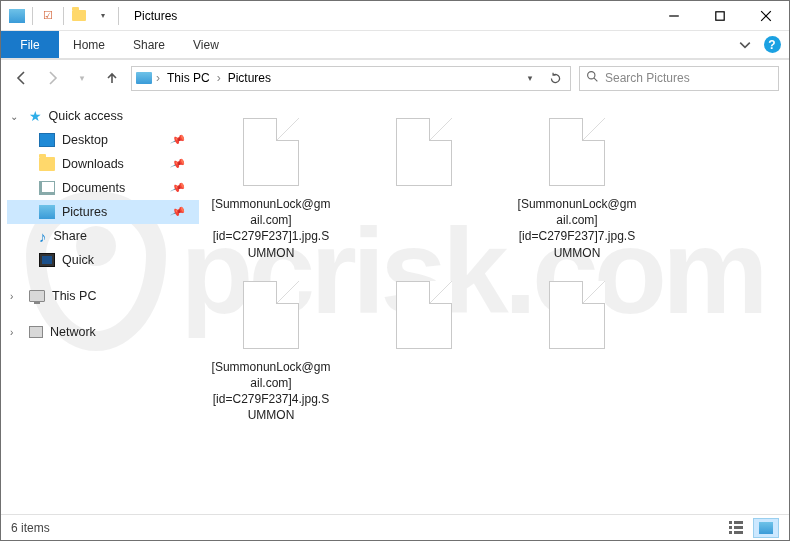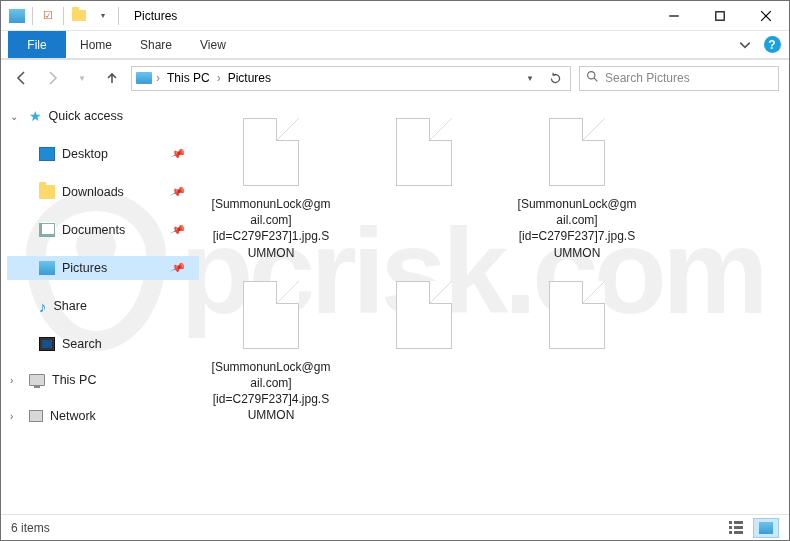--- a/index.html
+++ b/index.html
@@ -16,21 +16,21 @@
 
 .titlebar { height: 30px; display: flex; align-items: center; background: #fff; border-bottom: 1px solid #e5e5e5; font-size: 12px; z-index: 2; }
 .quick-access { display: flex; align-items: center; padding: 0 5px; gap: 2px; }
 .qa-icon { width: 22px; height: 22px; display: flex; align-items: center; justify-content: center; font-size: 11px; }
 .qa-sep { width: 1px; height: 18px; background: #ccc; margin: 0 2px; }
 .title-text { margin-left: 8px; }
 .win-controls { margin-left: auto; display: flex; }
 .win-btn { width: 46px; height: 29px; display: flex; align-items: center; justify-content: center; font-family: "Segoe MDL2 Assets", sans-serif; font-size: 10px; }
 
 
-.ribbon { height: 27px; display: flex; align-items: stretch; background: #fff; font-size: 12px; z-index: 2; margin-left: 7px; }
+.ribbon { height: 27px; display: flex; align-items: stretch; background: #fff; font-size: 12px; z-index: 2; }
 .file-tab { background: #1979ca; color: #fff; width: 58px; display: flex; align-items: center; justify-content: center; }
 .rib-tab { padding: 0 14px; display: flex; align-items: center; color: #333; }
 .rib-expand { margin-left: auto; width: 28px; display: flex; align-items: center; justify-content: center; color: #666; }
 .rib-help { width: 26px; display: flex; align-items: center; justify-content: center; margin-right: 4px; }
 .rib-help-circle { width: 17px; height: 17px; border-radius: 50%; background: #1ba1e2; color: #fff; font-size: 12px; display: flex; align-items: center; justify-content: center; font-weight: bold; }
 .ribbon-border { height: 2px; background: #e1e1e1; }
 
 
 .addr-row { height: 36px; display: flex; align-items: center; gap: 8px; padding: 4px 10px; z-index: 2; }
 .nav-btn { width: 22px; height: 22px; display: flex; align-items: center; justify-content: center; color: #666; font-size: 15px; }
@@ -45,21 +45,21 @@
 
 
 .body-row { flex: 1; display: flex; overflow: hidden; z-index: 1; }
 
 
 .navtree { width: 198px; padding: 8px 0 8px 6px; font-size: 12.5px; color: #222; }
 .nav-item { display: flex; align-items: center; height: 24px; padding: 0 4px 0 14px; gap: 7px; position: relative; }
 .nav-item.sel { background: #cce8ff; }
 .nav-item .pin { margin-left: auto; margin-right: 10px; color: #6a6a6a; font-size: 11px; transform: rotate(20deg); }
 .nav-item.top { padding-left: 22px; }
-.nav-item.child { padding-left: 32px; margin-top: 14px; }
+.nav-item.child { padding-left: 32px; }
 .nav-group-gap { height: 12px; }
 .chev { position: absolute; left: 3px; color: #666; font-size: 10px; }
 .nico { width: 16px; height: 14px; display: inline-block; }
 .ico-star { color: #2faee8; font-size: 14px; }
 .ico-desktop { background: #1f8ad6; border: 1px solid #1b6fb0; }
 .ico-folder { background: #ffd86b; border-radius: 1px; position: relative; }
 .ico-folder::before { content:""; position:absolute; left:0; bottom:100%; width:7px; height:3px; background:#ffd86b; border-radius: 1px 1px 0 0; }
 .ico-docs { background:#fff; border:1px solid #8aa; box-shadow: 2px -2px 0 -1px #fff, 2px -2px 0 0 #8aa inset; }
 .ico-pics { background: linear-gradient(#6ec2e8, #3a9bd8); }
 .ico-music { color:#1f8ad6; font-size: 15px; }
@@ -221,21 +221,21 @@
         <span class="nico ico-pics"></span>
         <span>Pictures</span>
         <span class="pin">📌</span>
       </div>
       <div class="nav-item child">
         <span class="ico-music">♪</span>
         <span>Share</span>
       </div>
       <div class="nav-item child">
         <span class="nico ico-videos"></span>
-        <span>Search</span>
+        <span>Quick</span>
       </div>
 
       <div class="nav-group-gap"></div>
       <div class="nav-item top">
         <span class="chev">›</span>
         <span class="ico-pc"></span>
         <span>This PC</span>
       </div>
 
       <div class="nav-group-gap"></div>

